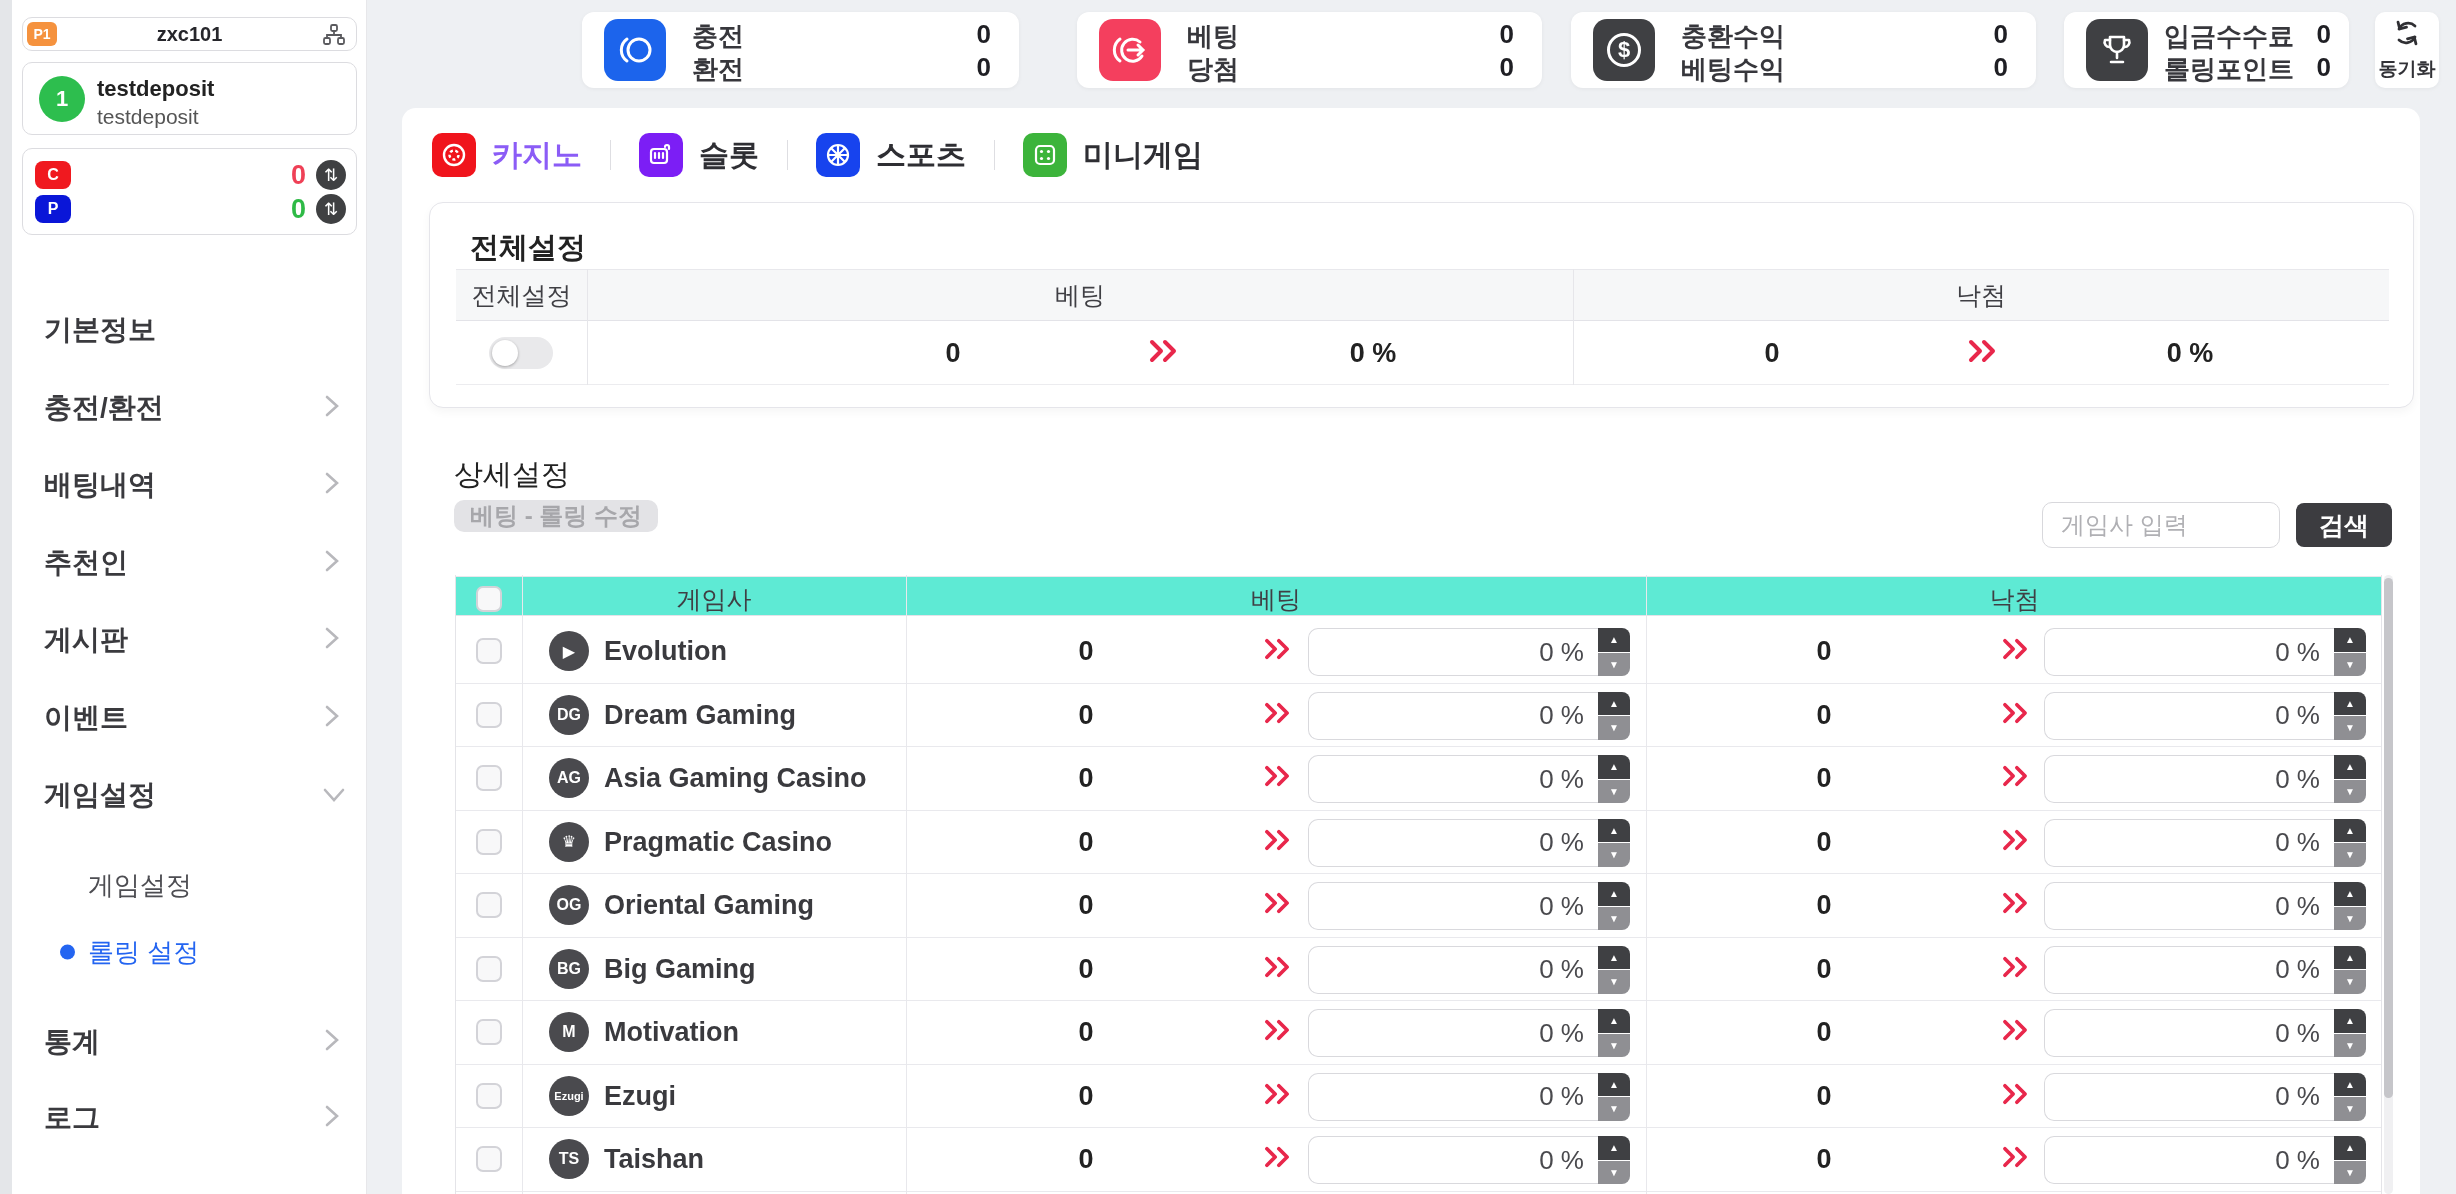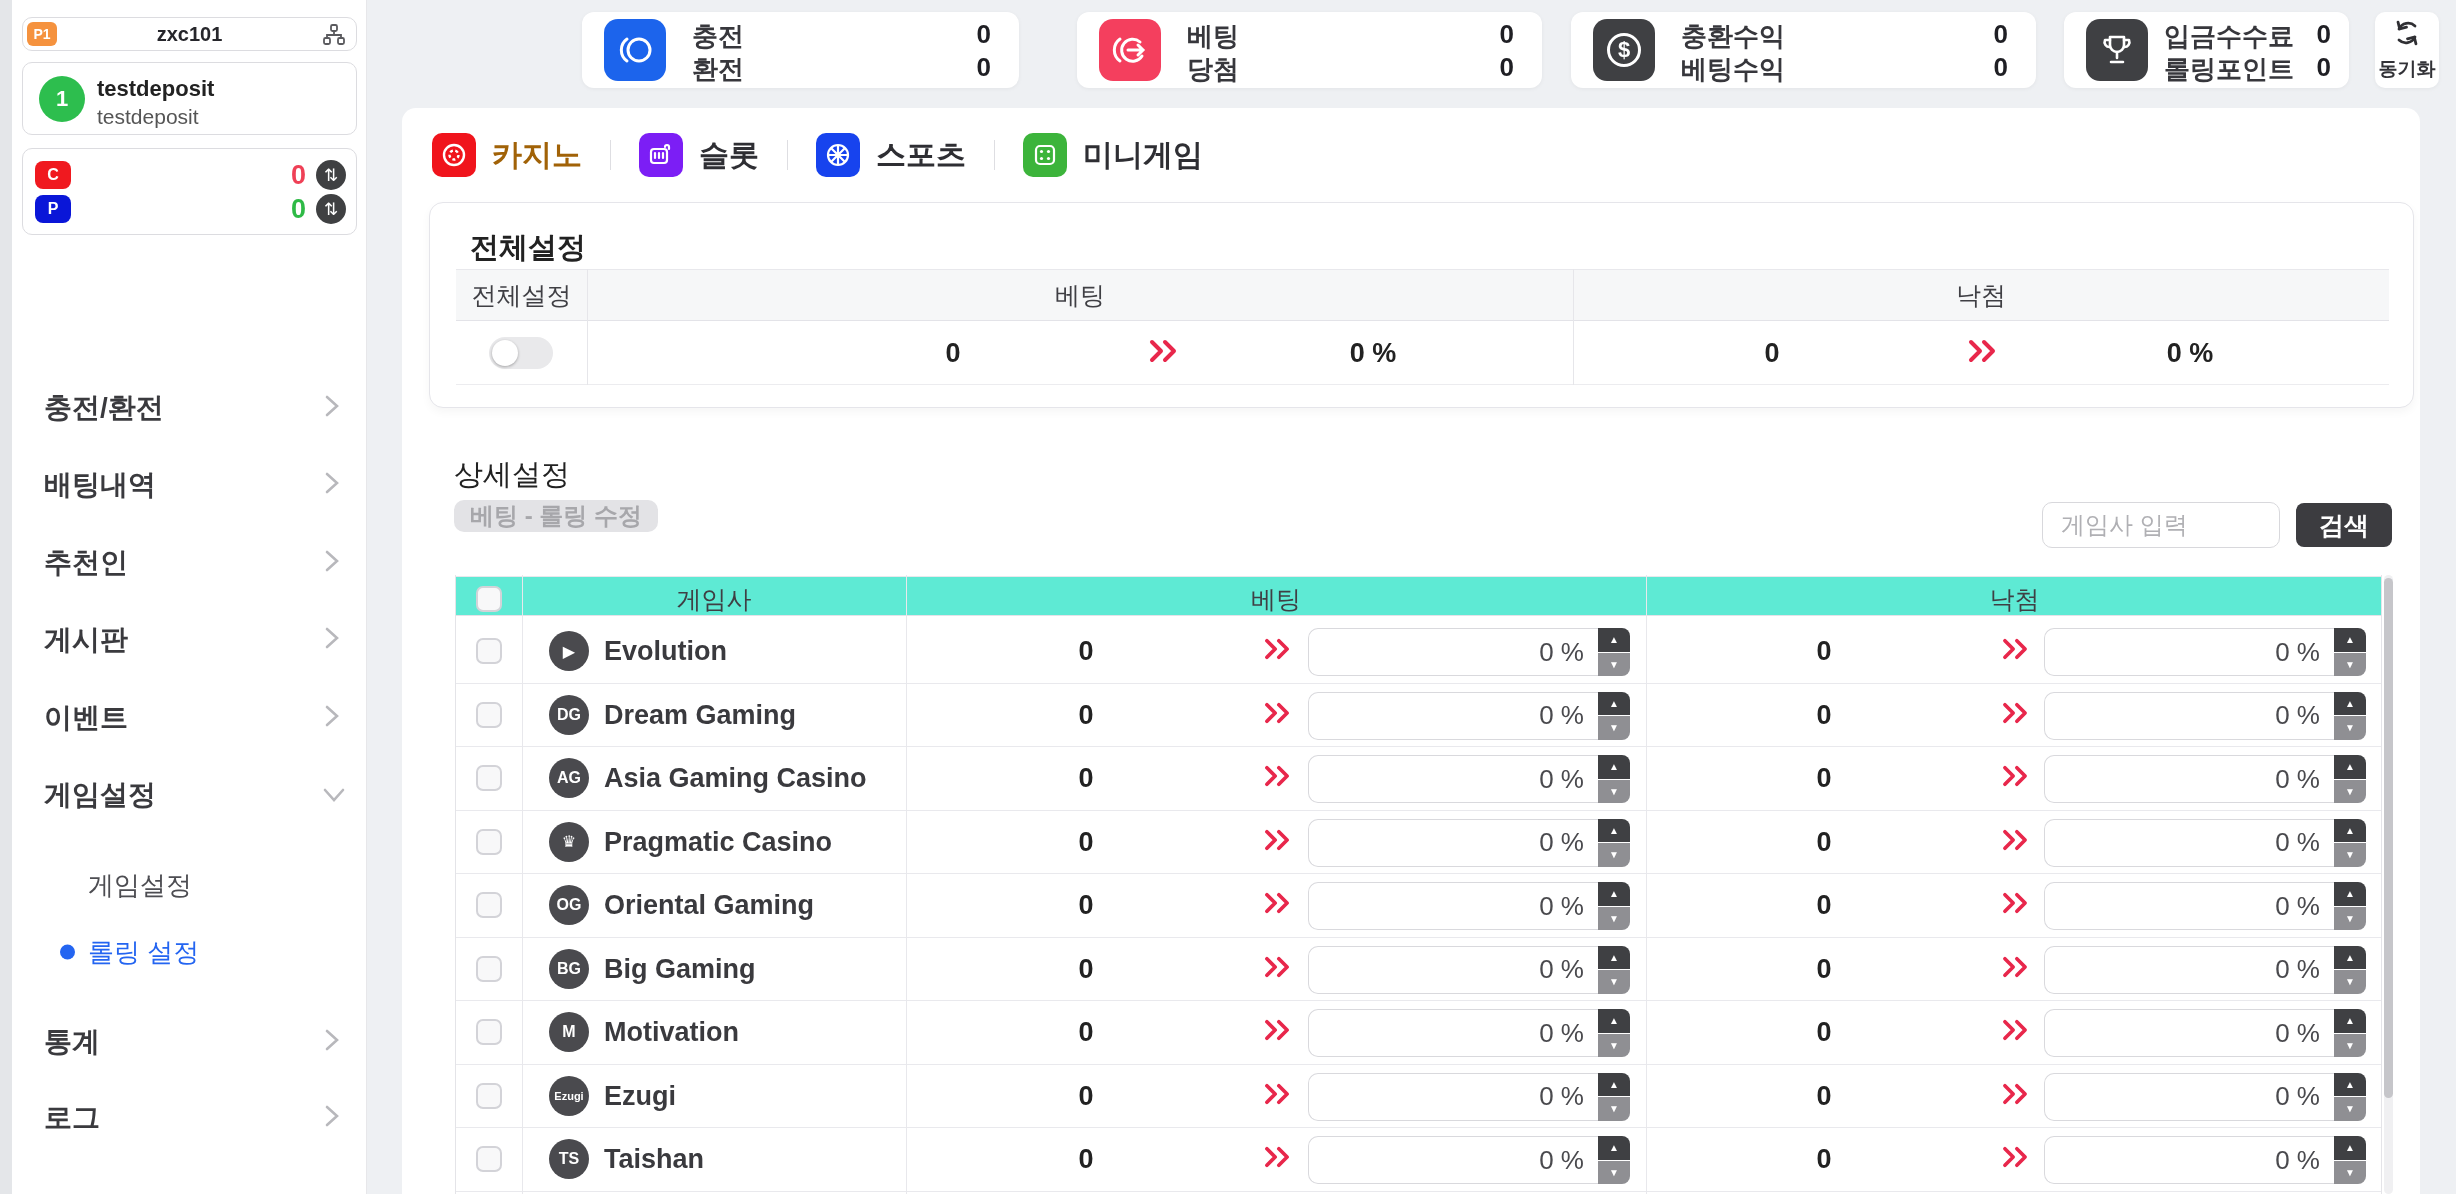--- a/index.html
+++ b/index.html
@@ -65,21 +65,21 @@
     box-shadow:0 1px 4px rgba(0,0,0,0.05); display:flex; flex-direction:column; align-items:center; justify-content:center; gap:4px; cursor:pointer; }
   .sync-label { font-size:19px; font-weight:600; color:#323237; }
 
   
   .main-panel { position:absolute; left:390px; top:108px; width:2018px; height:1086px; background:#fff; border-radius:14px 14px 0 0; }
 
   .tabs { position:absolute; left:420px; top:128px; height:54px; display:flex; align-items:center; }
   .tab { display:flex; align-items:center; gap:16px; cursor:pointer; }
   .tab-icon { width:44px; height:44px; border-radius:10px; display:flex; align-items:center; justify-content:center; }
   .tab-label { font-size:30px; font-weight:bold; color:#2e2e33; }
-  .tab.active .tab-label { color:#a16207; }
+  .tab.active .tab-label { color:#8b5cf6; }
   .tab-sep { width:1px; height:30px; background:#dedee2; margin:0 28px; }
 
   
   .global-card { position:absolute; left:417px; top:202px; width:1985px; height:206px; background:#fff;
     border:1px solid #e5e5ea; border-radius:14px; box-shadow:0 4px 10px rgba(0,0,0,0.04); }
   .g-title { position:absolute; left:40px; top:25px; font-size:29px; font-weight:bold; color:#222; }
   .g-table { position:absolute; left:26px; top:66px; width:1933px; height:116px; }
   .g-head { position:absolute; left:0; top:0; width:100%; height:52px; background:#f6f7f8;
     border-top:1px solid #e8e8ec; border-bottom:1px solid #e3e3e8; display:flex; }
   .g-col { display:flex; align-items:center; justify-content:center; font-size:25px; font-weight:500; color:#3f3f44; }
@@ -164,20 +164,23 @@
         <div class="bal-value c">0</div>
         <div class="swap-btn">⇅</div>
       </div>
       <div class="bal-row r1">
         <div class="coin-badge" style="background: rgb(10, 22, 216);">P</div>
         <div class="bal-value p">0</div>
         <div class="swap-btn">⇅</div>
       </div>
     </div>
 
+    <div class="menu-item" style="top:305px">
+      <span class="menu-label">기본정보</span>
+    </div>
     <div class="menu-item" style="top:383px">
       <span class="menu-label">충전/환전</span>
       <span class="menu-chev"><svg width="14" height="22" viewBox="0 0 14 22" fill="none" stroke="#b8b8bc" stroke-width="2.6" stroke-linecap="round">
             <path d="M2 2l10 9-10 9"></path>
           </svg></span>
     </div>
     <div class="menu-item" style="top:460px">
       <span class="menu-label">배팅내역</span>
       <span class="menu-chev"><svg width="14" height="22" viewBox="0 0 14 22" fill="none" stroke="#b8b8bc" stroke-width="2.6" stroke-linecap="round">
             <path d="M2 2l10 9-10 9"></path>

